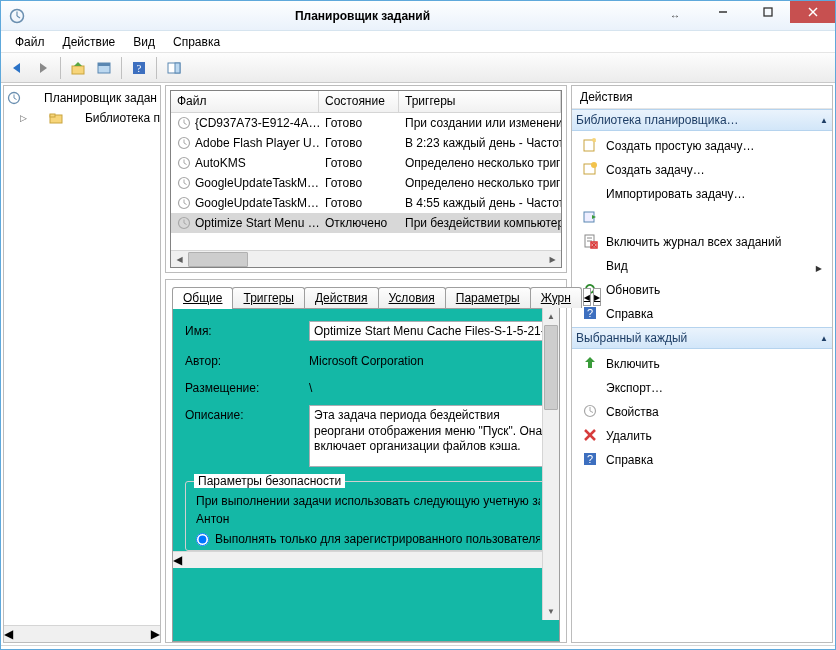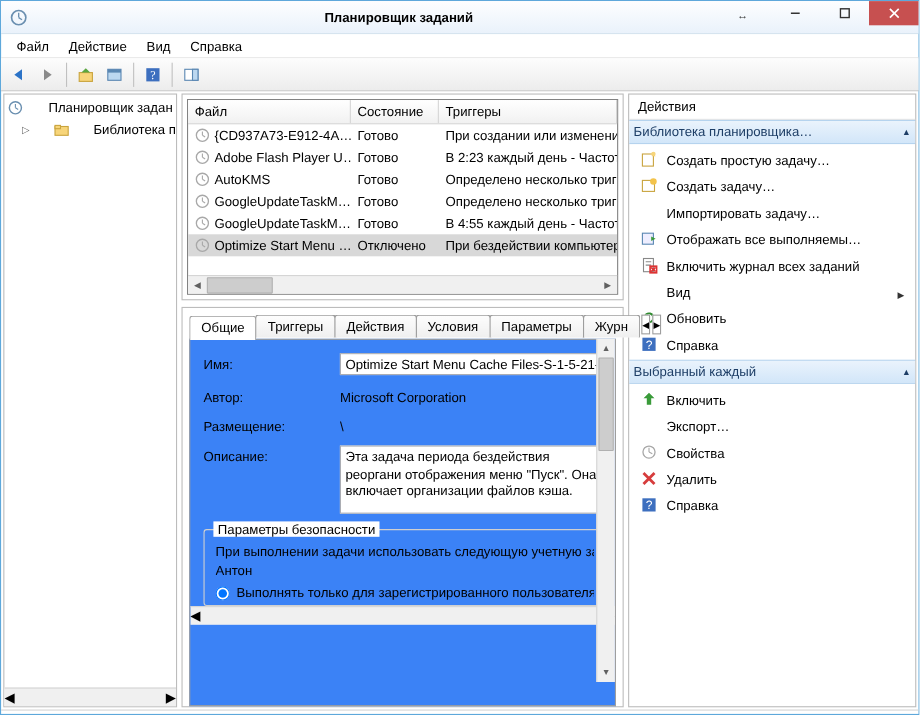--- a/index.html
+++ b/index.html
@@ -211,25 +211,26 @@
     border:1px solid #bcbcbc;
     background:#fff;
     padding: 6px 6px 0 6px;
     display:flex;
     flex-direction:column;
     min-height:0;
     position:relative;
   }
   .tabs {
     display:flex;
-    align-items:flex-start;
+    align-items:center;
     height: 22px;
     gap:0;
     position:relative;
     z-index:2;
+    text-decoration:underline;
   }
   .tab {
     padding: 3px 10px 3px 10px;
     border: 1px solid #9e9e9e;
     border-bottom: none;
     background: linear-gradient(#fdfdfd,#efefef);
     font-size:12px;
     margin-right:-1px;
     border-top-left-radius:3px;
     border-top-right-radius:3px;
@@ -245,21 +246,21 @@
     width:16px; height:18px;
     border:1px solid #9e9e9e;
     background:#fff;
     display:flex;align-items:center;justify-content:center;
     font-size:8px;
     margin-left:2px;
   }
   .tabbody {
     flex:1;
     border:1px solid #9e9e9e;
-    background:#3b82f6;
+    background:#14b8a6;
     padding: 12px 8px 2px 12px;
     min-height:0;
     display:flex;
     flex-direction:column;
     overflow:hidden;
   }
   .field-row {
     display:flex;
     align-items:flex-start;
     margin-bottom:10px;
@@ -735,21 +736,20 @@
             <span class="aicon"></span>
             <span>Импортировать задачу…</span>
           </div>
           <div class="action-item">
             <span class="aicon">
               <svg width="16" height="16">
                 <rect x="2" y="3" width="10" height="10" fill="#eef" stroke="#5a87b2"></rect>
                 <polygon points="10,6 14,8 10,10" fill="#3a9b3a"></polygon>
               </svg>
             </span>
-            <span>Отображать все выполняемы…</span>
           </div>
           <div class="action-item">
             <span class="aicon">
               <svg width="16" height="16">
                 <rect x="3" y="2" width="9" height="12" fill="#fff" stroke="#888"></rect>
                 <line x1="5" y1="5" x2="10" y2="5" stroke="#888"></line>
                 <line x1="5" y1="8" x2="10" y2="8" stroke="#888"></line>
                 <rect x="9" y="9" width="6" height="6" fill="none" stroke="#d33" stroke-width="1.5"></rect>
                 <line x1="10" y1="10" x2="14" y2="14" stroke="#d33" stroke-width="1.5"></line>
                 <line x1="14" y1="10" x2="10" y2="14" stroke="#d33" stroke-width="1.5"></line>

